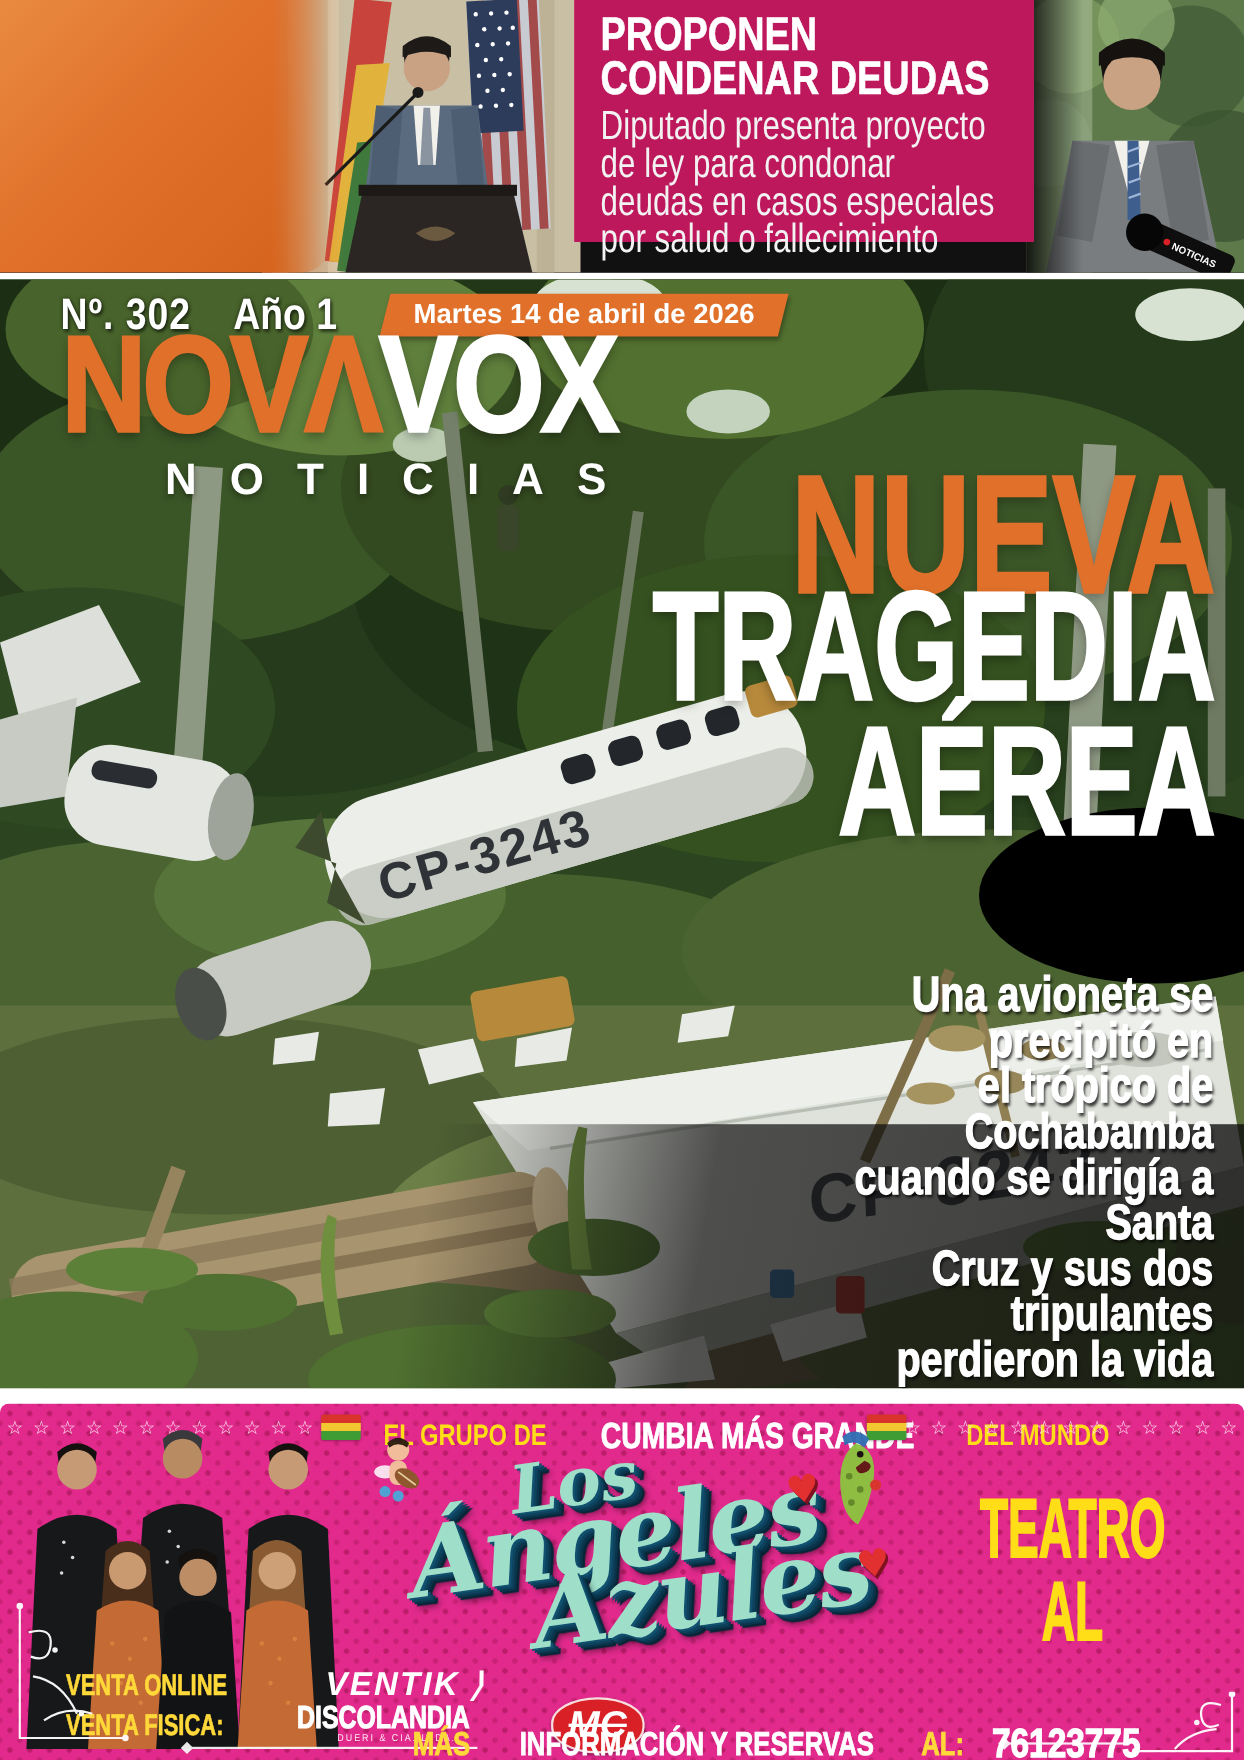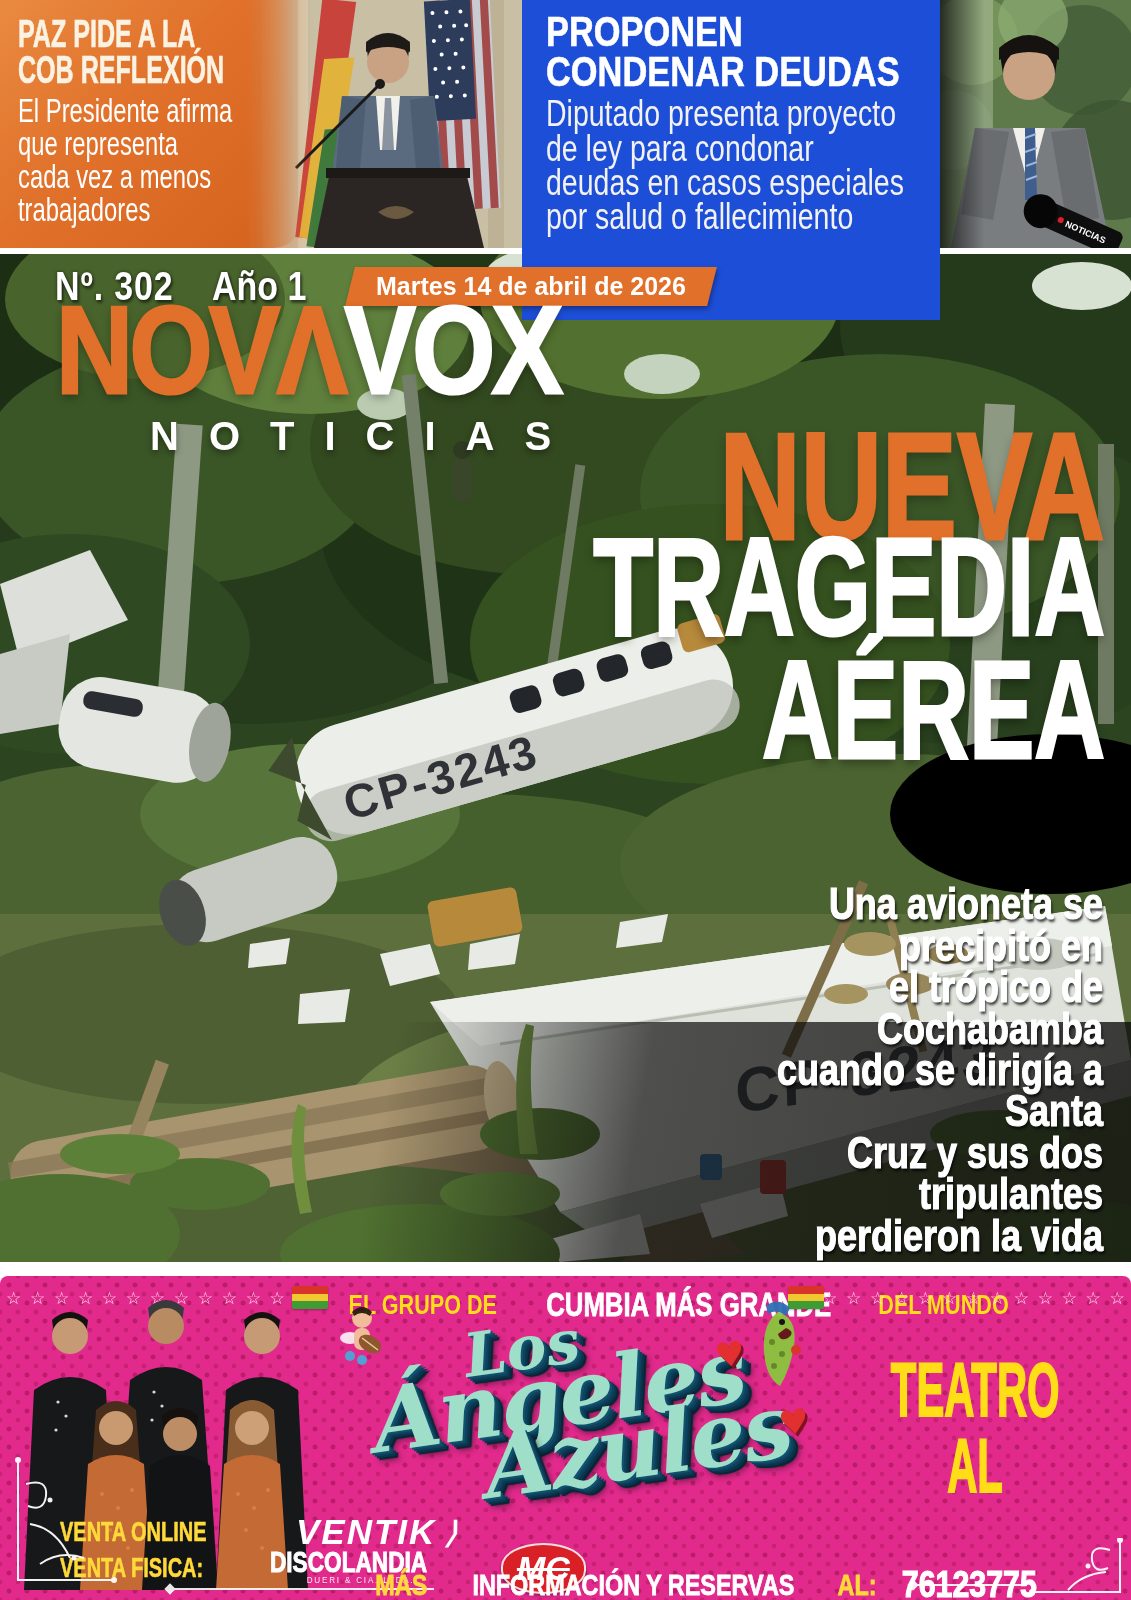--- a/index.html
+++ b/index.html
@@ -19,21 +19,21 @@
   .tb-orange{position:absolute;left:0;top:0;width:300px;height:248px;z-index:2;
      background:linear-gradient(135deg,#E98A40 0%,#E0702A 45%,#D4621C 100%);
      border-bottom-right-radius:26px;
      -webkit-mask-image:linear-gradient(to right,#000 82%,transparent 100%);
      mask-image:linear-gradient(to right,#000 82%,transparent 100%);}
   .tb-orange-txt{position:absolute;left:0;top:0;width:300px;z-index:3;padding:16px 0 0 18px;}
   .tb-hl{color:#FAF3E4;font-weight:bold;font-size:38px;line-height:.95;
      transform:scaleX(.66);transform-origin:left top;width:152%;}
   .tb-deck{color:#FFFFFF;font-size:34px;line-height:.97;margin-top:6px;font-weight:500;
      transform:scaleX(.70);transform-origin:left top;width:143%;}
-  .tb-black{position:absolute;left:522px;top:0;width:418px;height:320px;background:#1d4ed8;z-index:2;}
+  .tb-black{position:absolute;left:522px;top:0;width:418px;height:220px;background:#be185d;z-index:2;}
   .tb-black-txt{position:absolute;left:24px;top:12px;width:394px;}
   .tb-hl2{color:#FFFFFF;font-weight:bold;font-size:43px;line-height:.92;
      transform:scaleX(.80);transform-origin:left top;width:125%;}
   .tb-deck2{color:#F2F2F2;font-size:37px;line-height:.93;margin-top:6px;font-weight:500;
      transform:scaleX(.77);transform-origin:left top;width:130%;}
 
   
   .cover{position:absolute;left:0;top:254px;width:1131px;height:1008px;overflow:hidden;background:#3D5226;}
   .cover > svg{position:absolute;left:0;top:0;}
   .deck-shade{position:absolute;left:0;bottom:0;width:100%;height:240px;
@@ -95,21 +95,21 @@
   .ev-day{color:#FFFFFF;font-weight:bold;font-size:103px;-webkit-text-stroke:3px #FFF;
      display:inline-block;transform:scaleX(.72);transform-origin:right center;margin-right:-12px;}
   .ev-month{color:#FFDE17;font-weight:bold;font-size:103px;-webkit-text-stroke:3px #FFDE17;
      display:inline-block;transform:scaleX(.70);transform-origin:left center;margin-left:-12px;}
   .ev-venue1{color:#FFDE17;font-weight:bold;font-size:76px;margin-top:-8px;-webkit-text-stroke:2px #FFDE17;
      transform:scaleX(.55);transform-origin:center top;}
   .sales{position:absolute;left:60px;top:238px;}
   .sales-row{display:flex;align-items:center;gap:16px;height:36px;}
   .sales-lbl{color:#FFD83A;font-weight:bold;font-size:27px;transform:scaleX(.74);transform-origin:left center;
      white-space:nowrap;-webkit-text-stroke:.6px #FFD83A;}
-  .ventik{color:#FFF;font-weight:bold;font-style:italic;font-size:35px;letter-spacing:2px;margin-left:22px;}
+  .ventik{color:#FFF;font-weight:bold;font-style:italic;font-size:30px;letter-spacing:2px;margin-left:22px;}
   .ventik-k{display:inline-block;color:#FFF;font-weight:bold;font-size:30px;transform:skewX(-18deg);margin-left:-4px;}
   .discolandia{color:#FFF;font-weight:bold;font-size:29px;transform:scaleX(.78);transform-origin:left center;
      -webkit-text-stroke:1px #FFF;white-space:nowrap;line-height:.8;}
   .disco-sub{color:#FFE9F4;font-size:9px;letter-spacing:2px;text-align:center;transform:scaleX(.9);transform-origin:left top;}
   .mc-badge{background:#D92027;border-radius:50%/46%;padding:4px 14px;border:2px solid #F7DEDE;
      box-shadow:0 2px 3px rgba(0,0,0,.35);margin-left:14px;}
   .mc-badge span{color:#FFF;font-weight:bold;font-size:34px;font-style:italic;text-decoration:line-through;}
   .info-line{position:absolute;left:368px;top:288px;white-space:nowrap;}
   .info-line .y{color:#FFD83A;font-weight:bold;font-size:30px;-webkit-text-stroke:.8px #FFD83A;
      display:inline-block;transform:scaleX(.78);}
@@ -223,28 +223,20 @@
           <rect x="108" y="208" width="84" height="26" rx="6" fill="#0E0E0E"></rect>
           <circle cx="106" cy="221" r="17" fill="#060606"></circle>
           <circle cx="128" cy="221" r="3" fill="#D92027"></circle>
           <text x="134" y="225" font-size="9" font-weight="bold" fill="#FFFFFF">NOTICIAS</text>
         </g>
       </svg>
       <div class="fade"></div>
     </div>
 
     <div class="tb-orange"></div>
-    <div class="tb-orange-txt">
-      <div class="tb-hl pre fat-xs">PAZ PIDE A LA
-COB REFLEXIÓN</div>
-      <div class="tb-deck pre">El Presidente afirma
-que representa
-cada vez a menos
-trabajadores</div>
-    </div>
 
     <div class="tb-black">
       <div class="tb-black-txt">
         <div class="tb-hl2 pre fat-xs">PROPONEN
 CONDENAR DEUDAS</div>
         <div class="tb-deck2 pre">Diputado presenta proyecto
 de ley para condonar
 deudas en casos especiales
 por salud o fallecimiento</div>
       </div>

